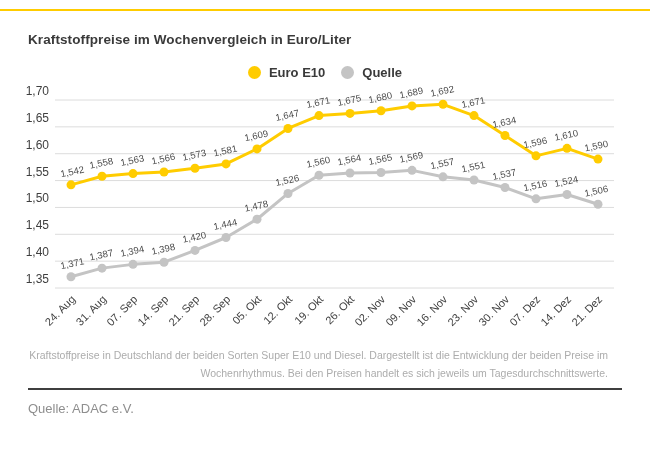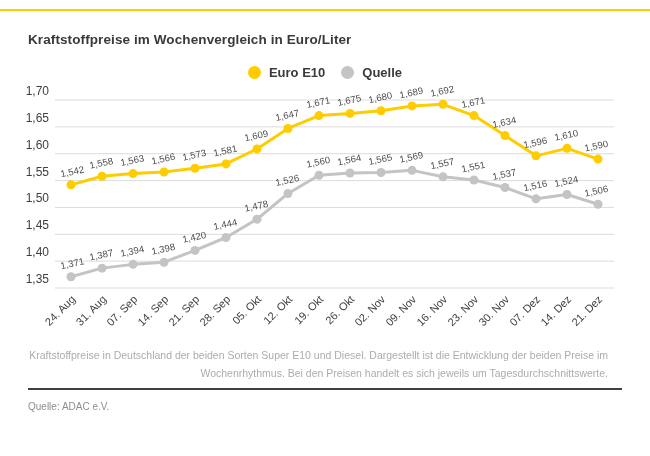--- a/index.html
+++ b/index.html
@@ -25,21 +25,21 @@
   .xtick{fill:#3f3f3f;font-size:11px;}
   .pt-label{fill:#4a4a4a;font-size:9.5px;}
   .footnote{
     position:absolute;left:28px;top:346px;width:580px;margin:0;
     font-size:10.5px;line-height:18px;color:#acacac;
   }
   .divider{position:absolute;left:28px;top:388px;width:594px;height:2px;background:#3f3f3f;}
   .source-row{
     position:absolute;left:28px;right:24px;top:401px;
     display:flex;justify-content:space-between;
-    font-size:10px;color:#8e8e8e;
+    font-size:13px;color:#8e8e8e;
   }
 </style>
 </head>
 <body>
 
 <div class="page">
 
   <div class="top-rule" style="background: rgb(255, 204, 0);"></div>
 
   <h1 class="title">Kraftstoffpreise im Wochenvergleich in Euro/Liter</h1>

